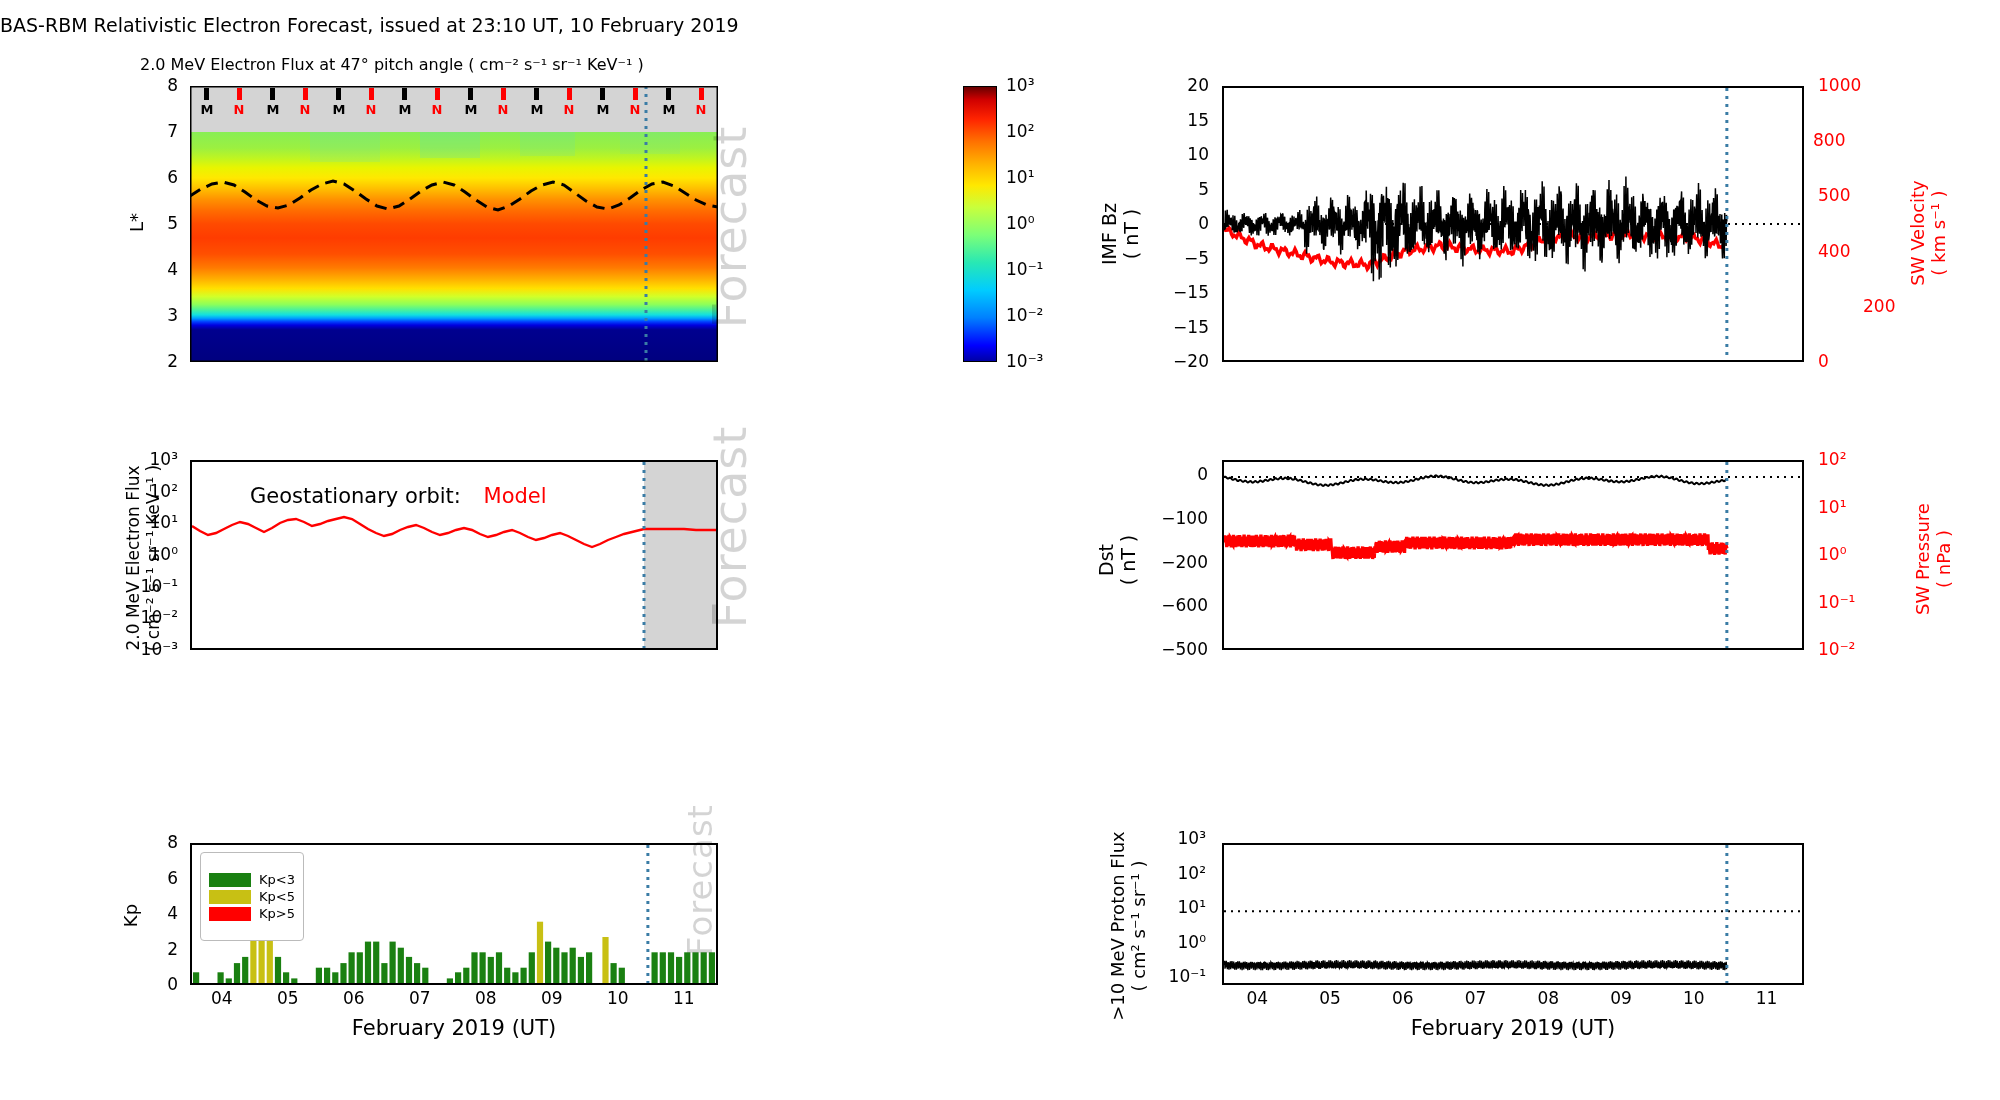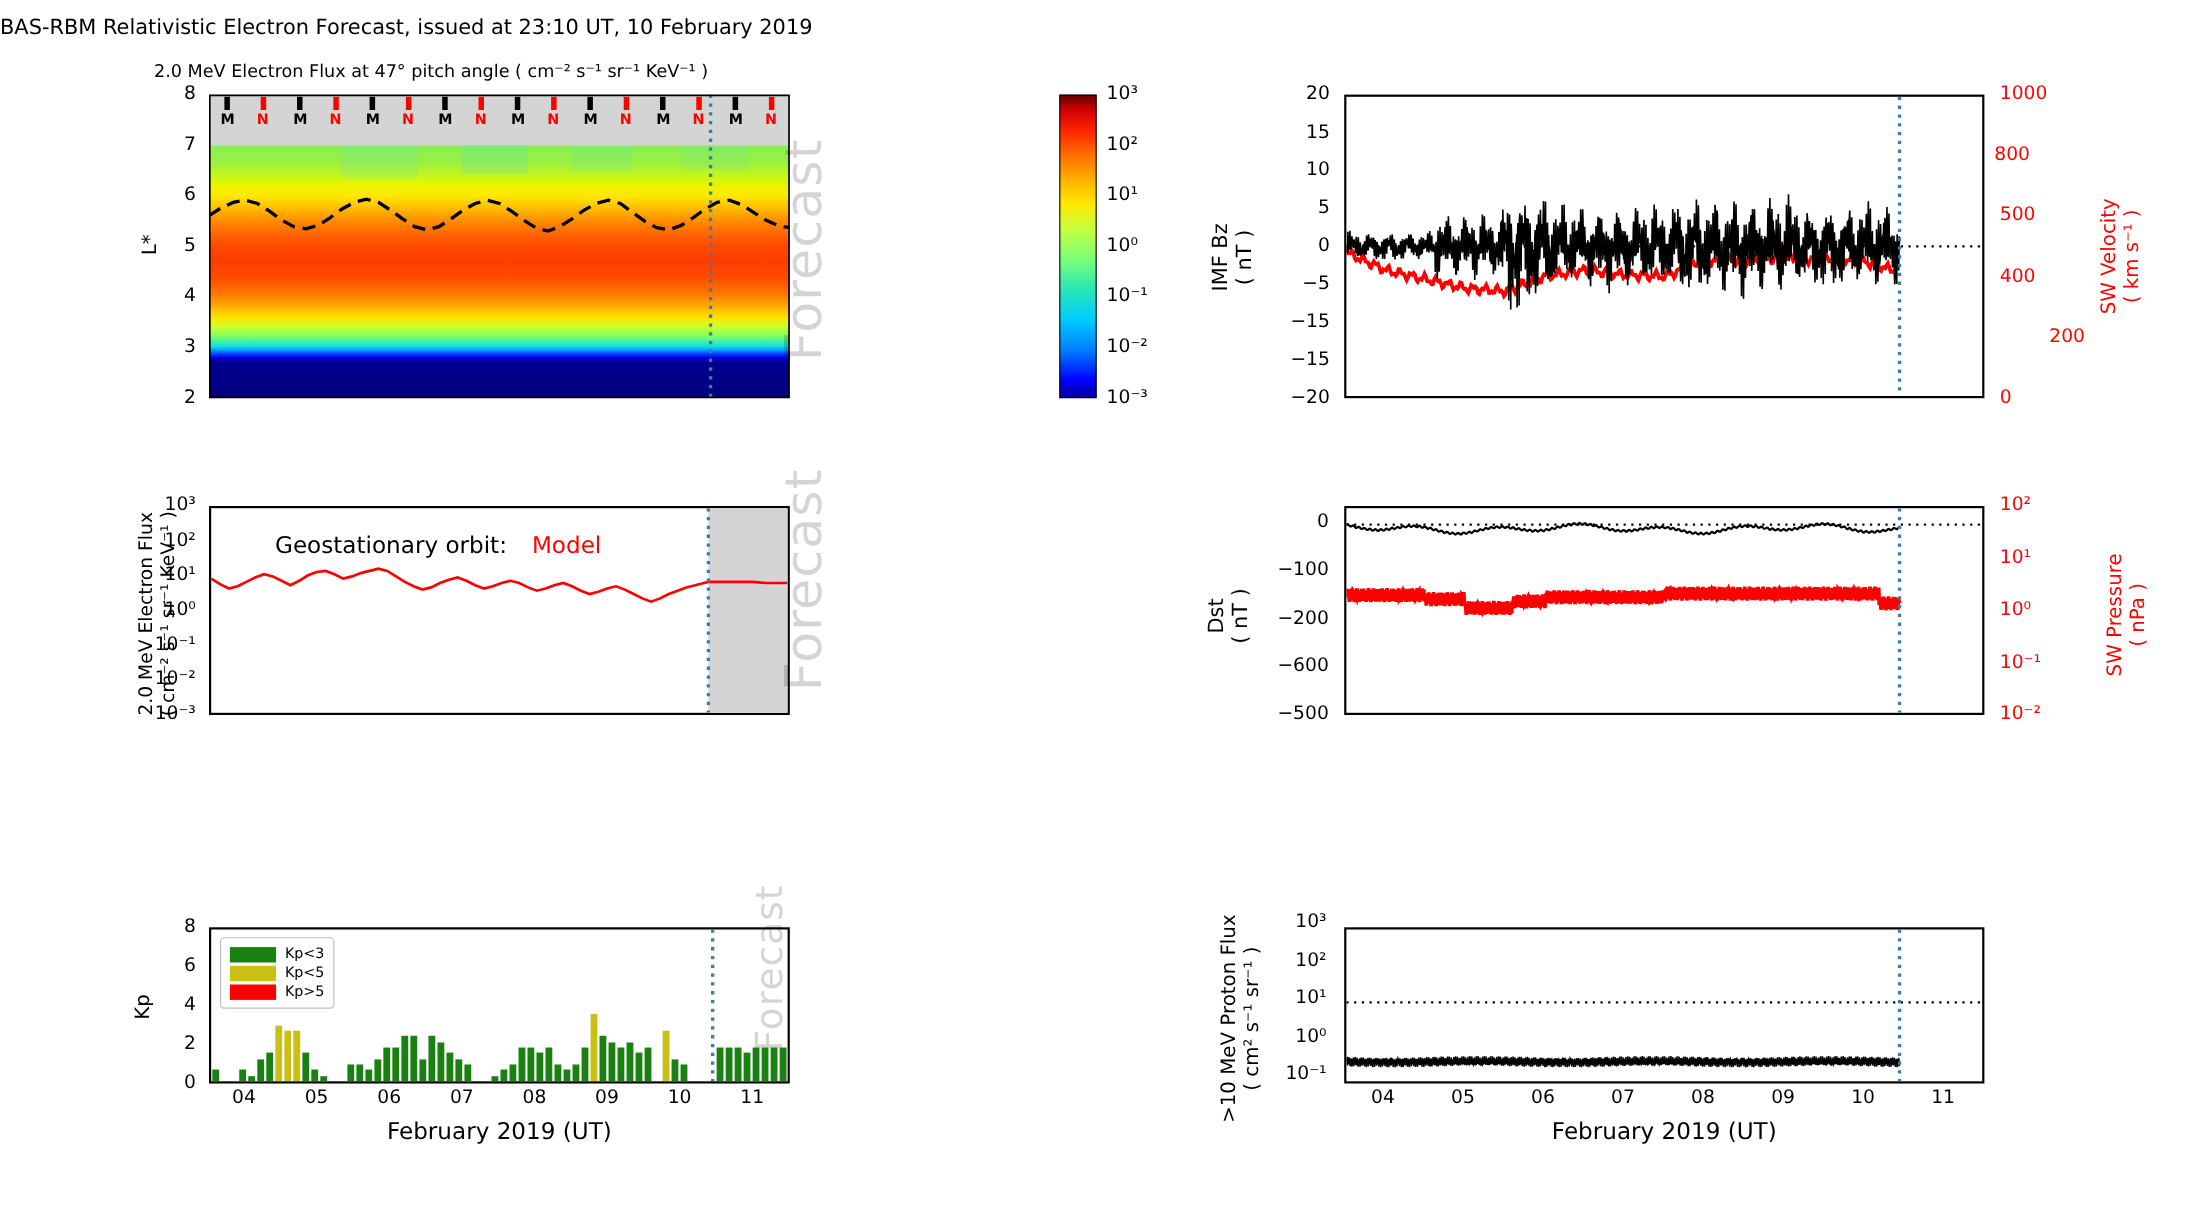--- a/index.html
+++ b/index.html
@@ -19,21 +19,21 @@
   .frame { border:2px solid #000; background:#fff; }
   .tickmark { background:#000; position:absolute; }
   .tickmark.red { background:#ff0000; }
   .watermark {
     color:rgba(0,0,0,0.17); font-size:46px; letter-spacing:1px;
     transform:rotate(-90deg); transform-origin:50% 50%;
     white-space:nowrap; pointer-events:none; user-select:none;
   }
   .legendbox {
     border:1px solid #bbb; border-radius:4px; background:#fff;
-    padding:5px 8px; font-size:13px;
+    padding:17px 8px; font-size:13px;
   }
   .legrow { display:flex; align-items:center; gap:8px; margin:2px 0; }
   .swatch { width:42px; height:14px; display:inline-block; }
   .mn { font-size:13px; font-weight:bold; }
   .mn.red { color:#ff0000; }
   svg { display:block; }
 </style>
 </head>
 <body>
 

